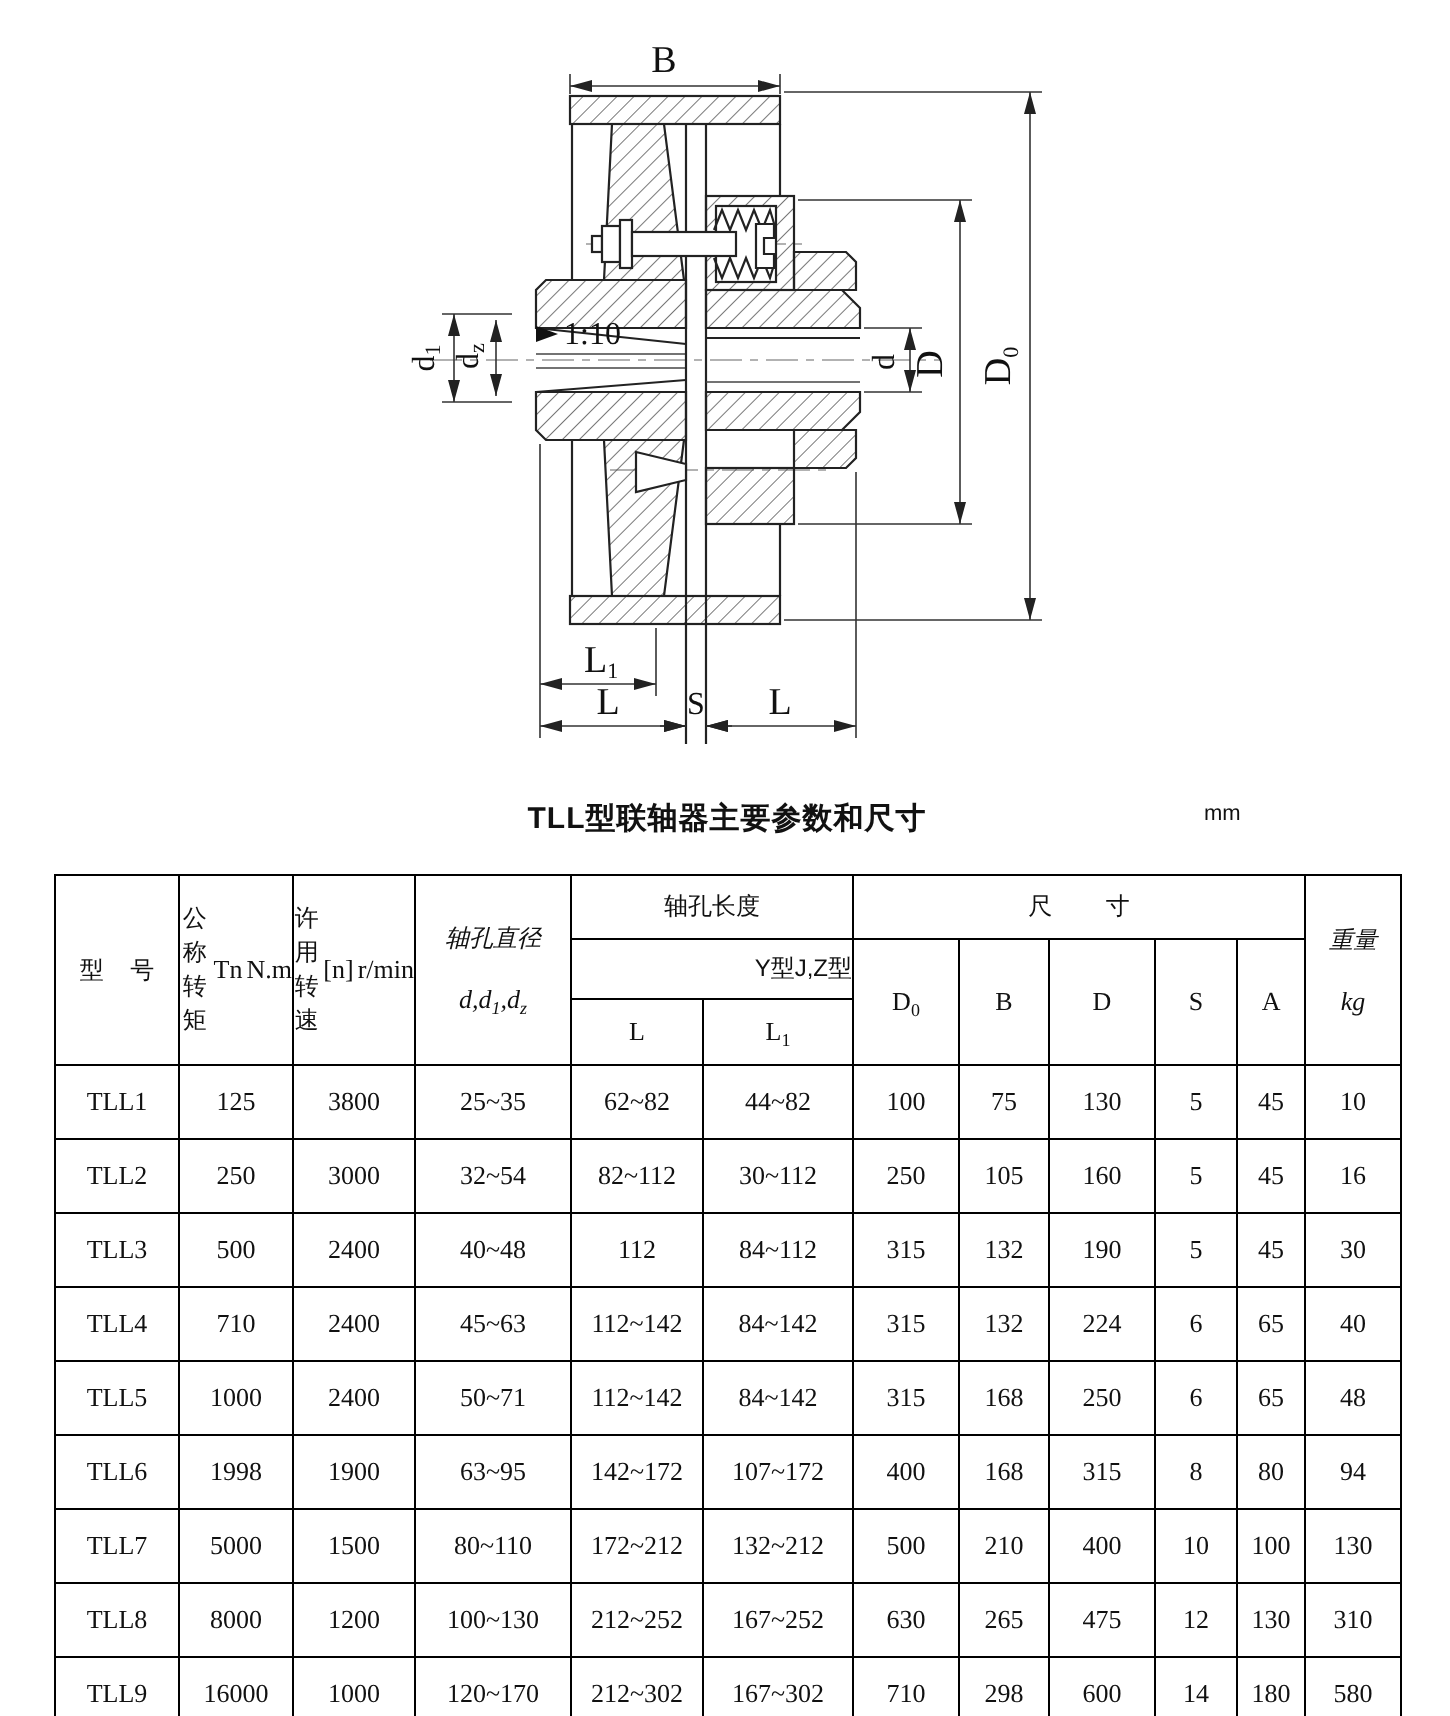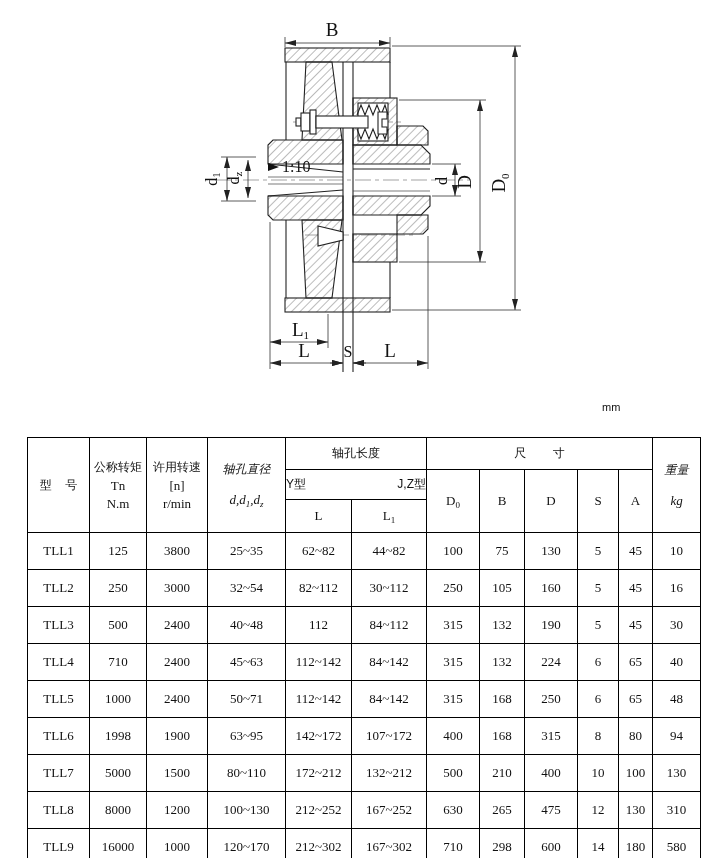--- a/index.html
+++ b/index.html
@@ -33,23 +33,23 @@
     font-family:"Liberation Serif", serif; font-size:13px;
   }
   .spec-table th, .spec-table td {
     border:1px solid #000; text-align:center; vertical-align:middle;
     font-weight:normal; padding:0; overflow:hidden;
   }
   .spec-table thead th { font-family:"Liberation Sans", sans-serif; font-size:12px; }
   .spec-table thead .latin { font-family:"Liberation Serif", serif; font-size:13px; }
   .spec-table tbody td { height:36px; }
   .pre { white-space:pre; }
-  .hdr-stack { display:flex; flex-direction:column; gap:2px; align-items:center; justify-content:center; }
+  .hdr-stack { display:flex; flex-direction:row; gap:2px; align-items:center; justify-content:center; }
   .hdr-gap   { display:flex; flex-direction:column; gap:14px; align-items:center; justify-content:center;font-style:italic; }
-  .yjz-row   { display:flex; justify-content:space-between; align-items:center; }
+  .yjz-row   { display:flex; justify-content:flex-end; align-items:center; }
   .sub       { font-size:9px; vertical-align:-3px; }
   .row-h1 { height:32px; } .row-h2 { height:30px; } .row-h3 { height:33px; }
 </style>
 </head>
 <body>
 
 <div class="drawing-wrap">
 <svg viewBox="0 0 725 398" width="725" height="398">
   <defs>
     <pattern id="hp" width="6" height="6" patternUnits="userSpaceOnUse" patternTransform="rotate(45)">
@@ -142,20 +142,21 @@
   <text class="dlab" x="304" y="357" text-anchor="middle">L</text>
   <line class="dim" x1="330" y1="363" x2="343" y2="363" marker-end="url(#ar)"></line>
   <line class="dim" x1="366" y1="363" x2="353" y2="363" marker-end="url(#ar)"></line>
   <text class="dlab-s" x="348" y="357" text-anchor="middle">S</text>
   <line class="dim" x1="353" y1="363" x2="428" y2="363" marker-start="url(#ar)" marker-end="url(#ar)"></line>
   <text class="dlab" x="390" y="357" text-anchor="middle">L</text>
 </svg>
 </div>
 
 <div class="title-row">
+  <div class="doc-title">TLL型联轴器主要参数和尺寸</div>
   <div class="doc-unit">mm</div>
 </div>
 
 <table class="spec-table">
   <colgroup>
     <col style="width:62px">
       <col style="width:57px">
       <col style="width:61px">
       <col style="width:78px">
     <col style="width:66px">

